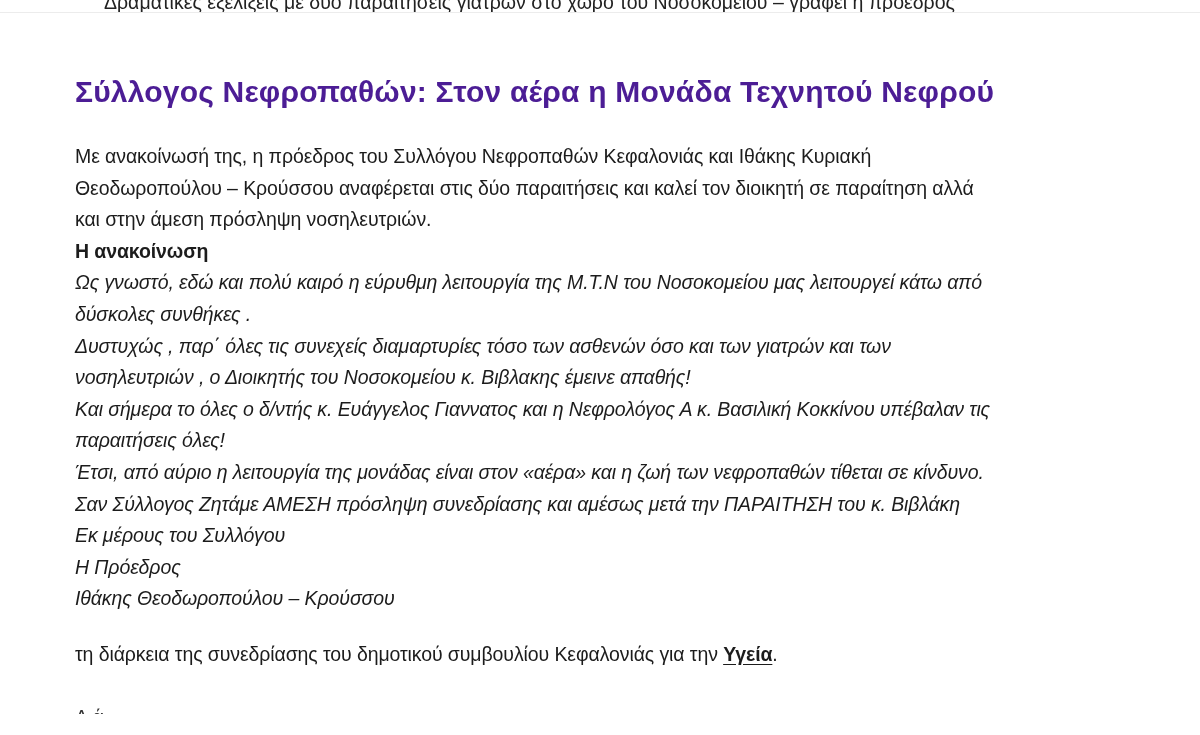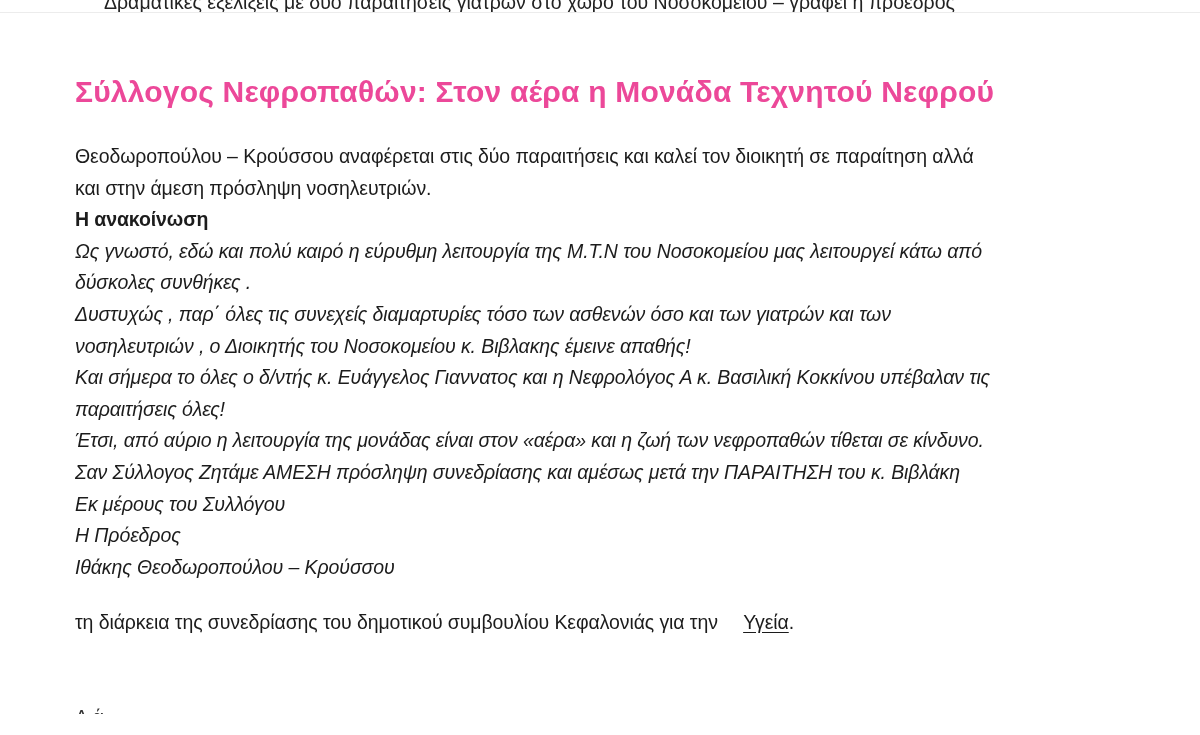--- a/index.html
+++ b/index.html
@@ -27,43 +27,42 @@
     transform:translateY(-9px);
     white-space:nowrap;
     color:#222;
   }
 
   .content{position:absolute;top:14px;left:75px;right:30px;}
 
   h1.title{
     margin:60px 0 0 0;
     font-size:30px;line-height:36px;
-    font-weight:bold;color:#ec4899;
+    font-weight:bold;color:#4c1d95;
     white-space:nowrap;
     letter-spacing:0.2px;
   }
 
   .body-text{margin-top:31px;}
   .ln{
     font-size:19.5px;
     line-height:31.6px;
     white-space:nowrap;
     letter-spacing:-0.1px;
   }
   .ln.bold{font-weight:bold;}
   .ln.italic{font-style:italic;}
   .ln.spacer{height:24px;}
 
   .health-link{
     color:inherit;
-    font-weight:normal;
+    font-weight:bold;
     text-decoration:underline;
     text-underline-offset:3px;
     cursor:pointer;
-    margin-left:20px;
   }
 
   
   .bottom-clip{
     position:absolute;top:702px;left:75px;right:0;height:12px;
     overflow:hidden;
   }
   .bottom-clip .frag{
     display:block;
     font-size:19.5px;line-height:31.6px;
@@ -78,20 +77,21 @@
 
   <div class="top-clip">
     <span class="frag">Δραματικές εξελίξεις με δύο παραιτήσεις γιατρών στο χώρο του Νοσοκομείου  –  γράφει η πρόεδρος</span>
   </div>
 
   <div class="content">
 
     <h1 class="title">Σύλλογος Νεφροπαθών: Στον αέρα η Μονάδα Τεχνητού Νεφρού</h1>
 
     <div class="body-text">
+      <div class="ln normal">Με ανακοίνωσή της, η πρόεδρος του Συλλόγου Νεφροπαθών Κεφαλονιάς και Ιθάκης Κυριακή</div>
       <div class="ln normal">Θεοδωροπούλου – Κρούσσου αναφέρεται στις δύο παραιτήσεις και καλεί τον διοικητή σε παραίτηση αλλά</div>
       <div class="ln normal">και στην άμεση πρόσληψη νοσηλευτριών.</div>
       <div class="ln bold">Η ανακοίνωση</div>
       <div class="ln italic">Ως γνωστό, εδώ και πολύ καιρό η εύρυθμη λειτουργία της Μ.Τ.Ν του Νοσοκομείου μας λειτουργεί κάτω από</div>
       <div class="ln italic">δύσκολες συνθήκες .</div>
       <div class="ln italic">Δυστυχώς , παρ΄ όλες τις συνεχείς διαμαρτυρίες τόσο των ασθενών όσο και των γιατρών και των</div>
       <div class="ln italic">νοσηλευτριών , ο Διοικητής του Νοσοκομείου κ. Βιβλακης έμεινε απαθής!</div>
       <div class="ln italic">Και σήμερα το όλες ο δ/ντής κ. Ευάγγελος Γιαννατος και η Νεφρολόγος Α κ. Βασιλική Κοκκίνου υπέβαλαν τις</div>
       <div class="ln italic">παραιτήσεις όλες!</div>
       <div class="ln italic">Έτσι, από αύριο η λειτουργία της μονάδας είναι στον «αέρα» και η ζωή των νεφροπαθών τίθεται σε κίνδυνο.</div>

